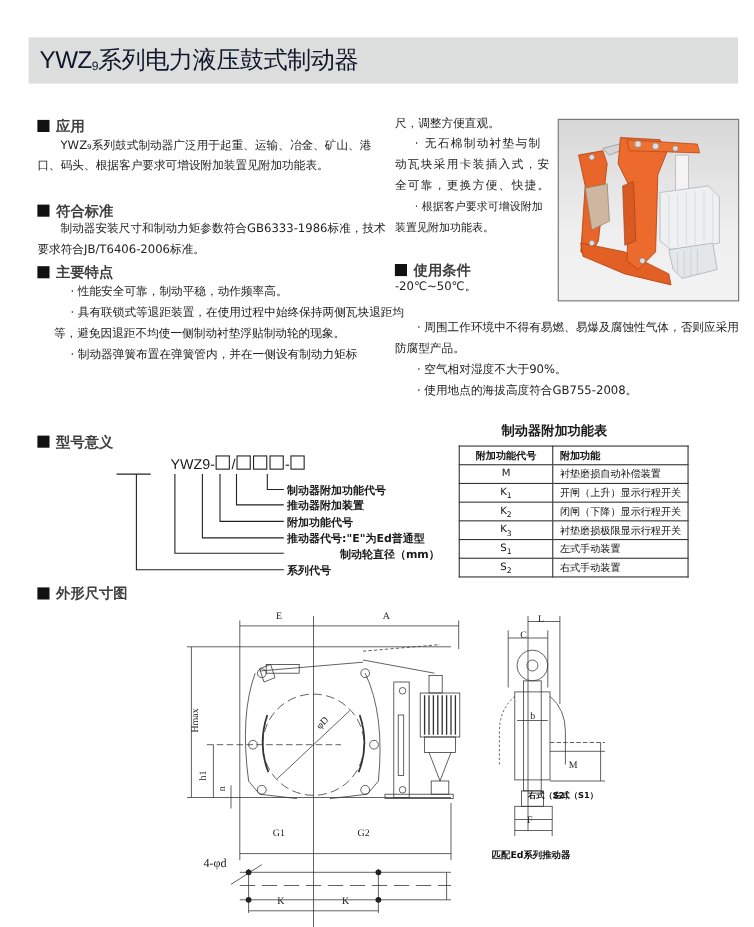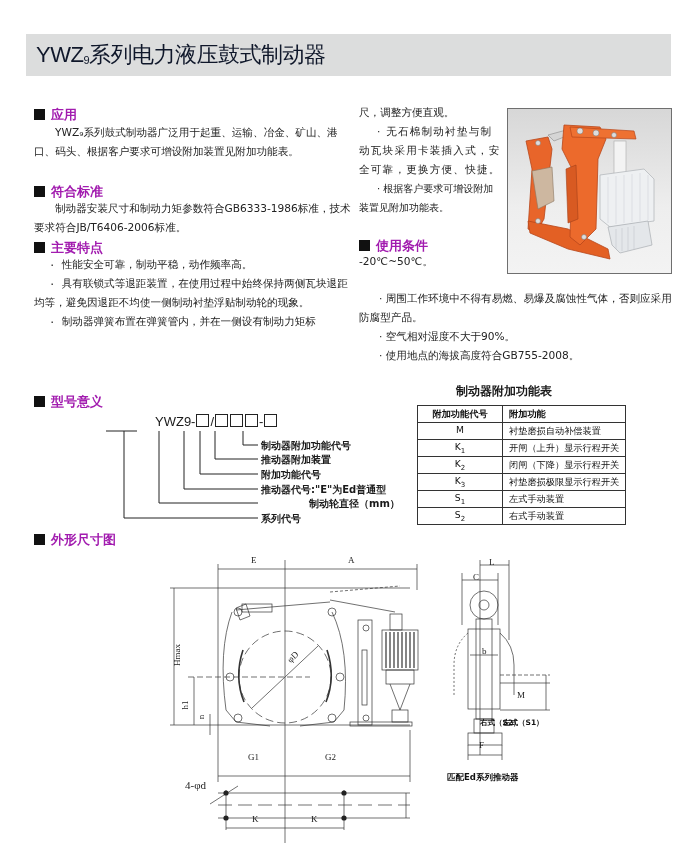--- a/index.html
+++ b/index.html
@@ -2,21 +2,21 @@
 <html><head>
 <meta charset="utf-8">
 <style>
   html, body { margin:0; padding:0; background:#ffffff; }
   body { width:685px; height:843px; position:relative; overflow:hidden;
          font-family:"DejaVu Sans", "Liberation Sans", sans-serif; color:#1a1a1a; }
   .abs { position:absolute; }
   .title-bar { left:26px; top:34px; width:645px; height:42px; background:#dcdddd; }
   .title-text { left:36px; top:40px; font-size:22px; font-family:"Liberation Sans", sans-serif; color:#0f172a; letter-spacing:-0.5px; white-space:nowrap; }
   .title-text sub { font-size:11px; vertical-align:-2px; }
-  .h2 { font-size:13px; font-weight:bold; white-space:nowrap; color:#a21caf; }
+  .h2 { font-size:13px; font-weight:bold; white-space:nowrap; color:#404040; }
   .h2 .sq { display:inline-block; width:11px; height:11px; background:#111; margin-right:6px; vertical-align:-1px; }
   .para { font-size:10.6px; line-height:19px; color:#222; }
   .para p { margin:0; }
   .ind { text-indent:21px; }
   .bul { text-indent:15px; }
   .photo { left:507px; top:108px; width:163px; height:164px; border:1px solid #6f6f6f;
            background:linear-gradient(180deg,#d7d7d7 0%,#eeeeee 60%,#f3f3f3 100%); overflow:hidden; }
   .tbl-title { left:456px; top:383px; font-size:12px; font-weight:bold; white-space:nowrap; }
   table.func { position:absolute; left:417px; top:405px; border-collapse:collapse; font-size:9.2px; }
   table.func td { border:1px solid #333; height:16px; padding:0 6px; white-space:nowrap; color:#111; }
@@ -39,21 +39,21 @@
 <div class="abs para" style="left:34px;top:123px;width:320px;">
   <p class="ind">YWZ₉系列鼓式制动器广泛用于起重、运输、冶金、矿山、港口、码头、根据客户要求可增设附加装置见附加功能表。</p>
 </div>
 
 <div class="abs h2" style="left:34px;top:183px;"><span class="sq"></span><span>符合标准</span></div>
 <div class="abs para" style="left:34px;top:199px;width:320px;">
   <p class="ind">制动器安装尺寸和制动力矩参数符合GB6333-1986标准，技术要求符合JB/T6406-2006标准。</p>
 </div>
 
 <div class="abs h2" style="left:34px;top:239px;"><span class="sq"></span><span>主要特点</span></div>
-<div class="abs para" style="left:34px;top:256px;width:322px;font-family:Liberation Mono, monospace;">
+<div class="abs para" style="left:49px;top:256px;width:322px;">
   <p class="bul">· 性能安全可靠，制动平稳，动作频率高。</p>
   <p class="bul">· 具有联锁式等退距装置，在使用过程中始终保持两侧瓦块退距均等，避免因退距不均使一侧制动衬垫浮贴制动轮的现象。</p>
   <p class="bul">· 制动器弹簧布置在弹簧管内，并在一侧设有制动力矩标</p>
 </div>
 
 <div class="abs para" style="left:359px;top:103px;width:142px;">
   <p>尺，调整方便直观。</p>
   <p class="bul" style="text-indent:18px;letter-spacing:1.2px;">· 无石棉制动衬垫与制动瓦块采用卡装插入式，安全可靠，更换方便、快捷。</p>
   <p class="bul" style="text-indent:18px;font-size:10px;">· 根据客户要求可增设附加装置见附加功能表。</p>
 </div>

